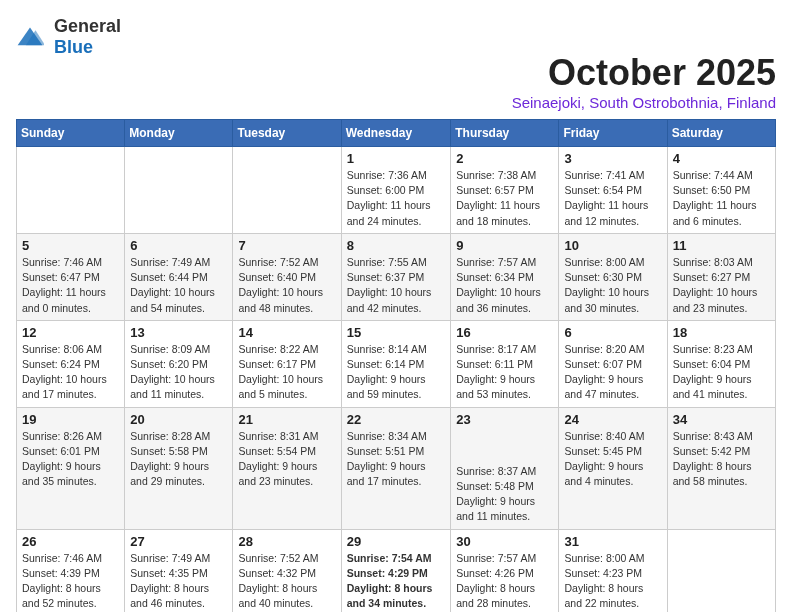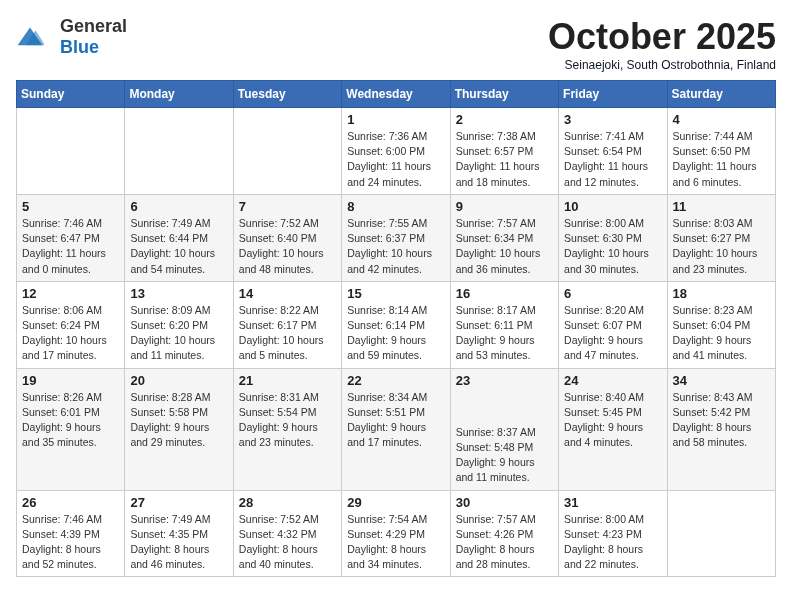--- a/index.html
+++ b/index.html
@@ -12,37 +12,38 @@
     }
     .header-area {
       display: flex;
       align-items: flex-start;
       justify-content: space-between;
       margin-bottom: 8px;
     }
     .logo {
       display: flex;
       align-items: center;
-      gap: 16px;
+      gap: 10px;
     }
     .logo-icon {
       width: 28px;
       height: 22px;
     }
     .title-area {
       text-align: right;
+      margin-top: 36px;
     }
     .main-title {
       font-size: 36px;
       font-weight: bold;
       color: #222;
     }
     .subtitle {
-      font-size: 12px;
-      color: #0f172a;
+      font-size: 15px;
+      color: #6d28d9;
     }
     table {
       width: 100%;
       border-collapse: collapse;
       font-size: 11px;
     }
     thead tr {
       background-color: #3a6cb5;
       color: #fff;
     }
@@ -320,21 +321,21 @@
         </td>
         <td>
           <span class="day-number">28</span>
           <div class="day-info" style="white-space: pre-line;">Sunrise: 7:52 AM
 Sunset: 4:32 PM
 Daylight: 8 hours
 and 40 minutes.</div>
         </td>
         <td>
           <span class="day-number">29</span>
-          <div class="day-info" style="white-space: pre-line;">Sunrise: 7:54 AM
+          <div class="day-info" style="white-space: pre-line; font-weight: bold;">Sunrise: 7:54 AM
 Sunset: 4:29 PM
 Daylight: 8 hours
 and 34 minutes.</div>
         </td>
         <td>
           <span class="day-number">30</span>
           <div class="day-info" style="white-space: pre-line;">Sunrise: 7:57 AM
 Sunset: 4:26 PM
 Daylight: 8 hours
 and 28 minutes.</div>

